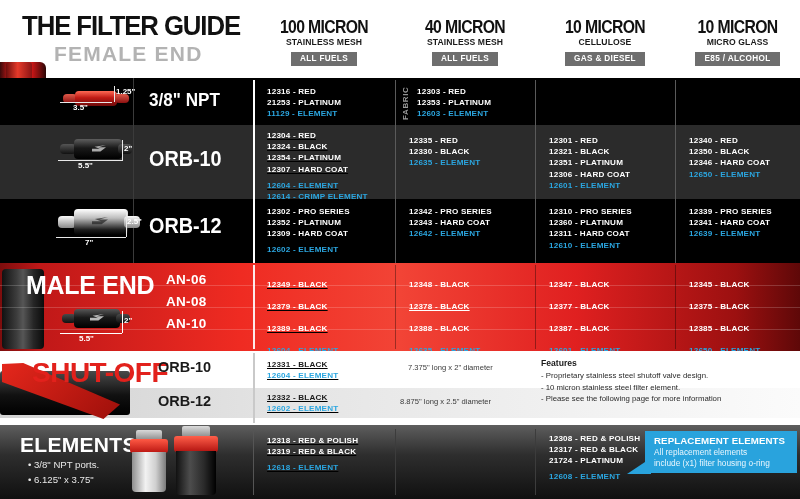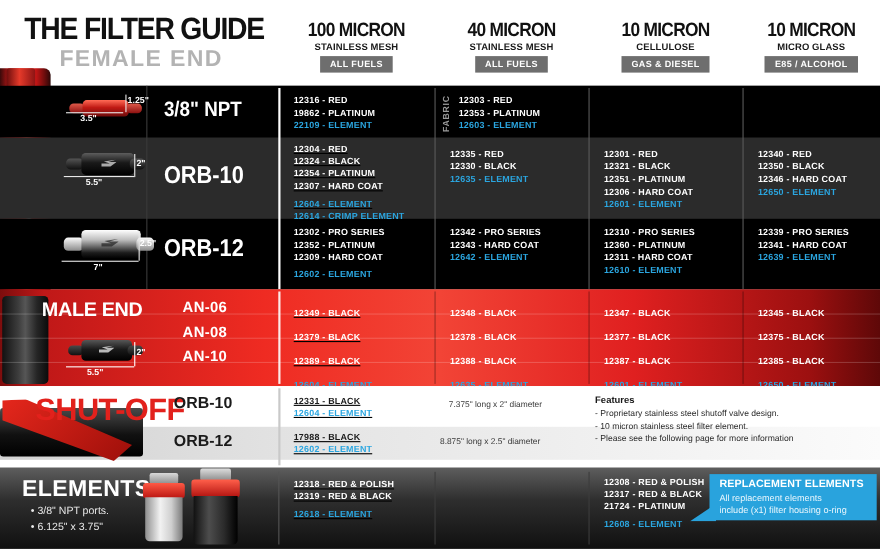--- a/index.html
+++ b/index.html
@@ -189,22 +189,22 @@
       <div class="filterbody" style="left:52px;top:4px;width:14px;height:9px;background:linear-gradient(180deg,#e05a4a,#8c1010);"></div>
     </div>
     <div class="dimline" style="left:60px;top:24px;width:52px;height:1px;"></div>
     <div class="dimtxt" style="left:73px;top:25px;">3.5"</div>
     <div class="dimline" style="left:114px;top:8px;width:1px;height:16px;"></div>
     <div class="dimtxt" style="left:116px;top:9px;">1.25"</div>
     <div class="rowlabel" style="left:149px;top:11px;font-size:19px;">3/8" NPT</div>
 
     <div class="cell colA" style="top:8px;">
       <div class="code c-white">12316 - RED</div>
-      <div class="code c-white">19862 - PLATINUM</div>
-      <div class="code c-blue">22109 - ELEMENT</div>
+      <div class="code c-white">21253 - PLATINUM</div>
+      <div class="code c-blue">11129 - ELEMENT</div>
     </div>
     <div style="position:absolute;left:401px;top:8px;width:13px;height:34px;">
       <div style="position:absolute;transform:rotate(-90deg);transform-origin:left top;left:0;top:34px;font-size:8px;font-weight:bold;color:#9a9a9a;letter-spacing:.6px;white-space:nowrap;">FABRIC</div>
     </div>
     <div class="cell colB" style="top:8px;padding-left:22px;">
       <div class="code c-white">12303 - RED</div>
       <div class="code c-white">12353 - PLATINUM</div>
       <div class="code c-blue">12603 - ELEMENT</div>
     </div>
 
@@ -288,21 +288,21 @@
 
     <div class="male-stripe" style="top:22px;"></div>
     <div class="male-stripe" style="top:44px;"></div>
     <div class="male-stripe" style="top:66px;"></div>
 
     <div class="vline" style="left:253px;top:2px;height:84px;background:rgba(255,255,255,.9);"></div>
     <div class="vline-d" style="left:395px;top:2px;height:84px;background:rgba(0,0,0,.35);"></div>
     <div class="vline-d" style="left:535px;top:2px;height:84px;background:rgba(0,0,0,.35);"></div>
     <div class="vline-d" style="left:675px;top:2px;height:84px;background:rgba(0,0,0,.35);"></div>
 
-    <div style="position:absolute;left:38px;top:8px;font-size:18px;font-weight:bold;color:#fff;letter-spacing:-.3px;">MALE END</div>
+    <div style="position:absolute;left:26px;top:8px;font-size:25px;font-weight:bold;color:#fff;letter-spacing:-.3px;">MALE END</div>
 
     <div class="thumb" style="left:62px;top:44px;">
       <div class="filterbody" style="left:0;top:7px;width:14px;height:9px;background:linear-gradient(180deg,#4a4a4a,#111);"></div>
       <div class="filterbody" style="left:12px;top:2px;width:46px;height:19px;background:linear-gradient(180deg,#575757,#1a1a1a 45%,#000);"></div>
       <div class="filterbody" style="left:54px;top:7px;width:14px;height:9px;background:linear-gradient(180deg,#4a4a4a,#111);"></div>
       <div style="position:absolute;left:28px;top:7px;width:14px;height:8px;background:#d6d6d6;opacity:.85;clip-path:polygon(0% 80%,60% 80%,100% 28%,46% 28%,100% 0%,18% 22%,56% 46%,0% 46%);"></div>
     </div>
     <div class="dimline" style="left:60px;top:70px;width:62px;height:1px;background:#fff;"></div>
     <div class="dimtxt" style="left:79px;top:71px;">5.5"</div>
     <div class="dimline" style="left:122px;top:48px;width:1px;height:22px;background:#fff;"></div>
@@ -313,21 +313,21 @@
     <div class="male-rowtxt" style="left:166px;top:53px;">AN-10</div>
 
     <div class="cell colA" style="top:11px;">
       <div class="code c-white" style="line-height:22px;">12349 - BLACK</div>
       <div class="code c-white" style="line-height:22px;">12379 - BLACK</div>
       <div class="code c-white" style="line-height:22px;">12389 - BLACK</div>
       <div class="code c-blue" style="line-height:22px;">12604 - ELEMENT</div>
     </div>
     <div class="cell colB" style="top:11px;">
       <div class="code c-white" style="line-height:22px;">12348 - BLACK</div>
-      <div class="code c-white" style="line-height:22px;">12378 - BLACK</div>
+      <div class="code c-white" style="line-height:22px;text-decoration:underline;">12378 - BLACK</div>
       <div class="code c-white" style="line-height:22px;">12388 - BLACK</div>
       <div class="code c-blue" style="line-height:22px;">12635 - ELEMENT</div>
     </div>
     <div class="cell colC" style="top:11px;">
       <div class="code c-white" style="line-height:22px;">12347 - BLACK</div>
       <div class="code c-white" style="line-height:22px;">12377 - BLACK</div>
       <div class="code c-white" style="line-height:22px;">12387 - BLACK</div>
       <div class="code c-blue" style="line-height:22px;">12601 - ELEMENT</div>
     </div>
     <div class="cell colD" style="top:11px;">
@@ -348,21 +348,21 @@
     <div style="position:absolute;left:32px;top:6px;font-size:28px;font-weight:bold;color:#e2211c;letter-spacing:-.5px;">SHUT-OFF</div>
 
     <div style="position:absolute;left:158px;top:8px;font-size:14.5px;font-weight:bold;color:#1a1a1a;">ORB-10</div>
     <div style="position:absolute;left:158px;top:42px;font-size:14.5px;font-weight:bold;color:#1a1a1a;">ORB-12</div>
 
     <div class="cell colA" style="top:8px;">
       <div class="code c-dark">12331 - BLACK</div>
       <div class="code c-blue">12604 - ELEMENT</div>
     </div>
     <div class="cell colA" style="top:41px;">
-      <div class="code c-dark">17988 - BLACK</div>
+      <div class="code c-dark">12332 - BLACK</div>
       <div class="code c-blue">12602 - ELEMENT</div>
     </div>
 
     <div class="shut-dim" style="left:408px;top:12px;">7.375" long x 2" diameter</div>
     <div class="shut-dim" style="left:400px;top:46px;">8.875" long x 2.5" diameter</div>
   </div>
 
   <div id="featuresBox">
     <div class="ftitle">Features</div>
     <div class="fitem">- Proprietary stainless steel shutoff valve design.</div>

